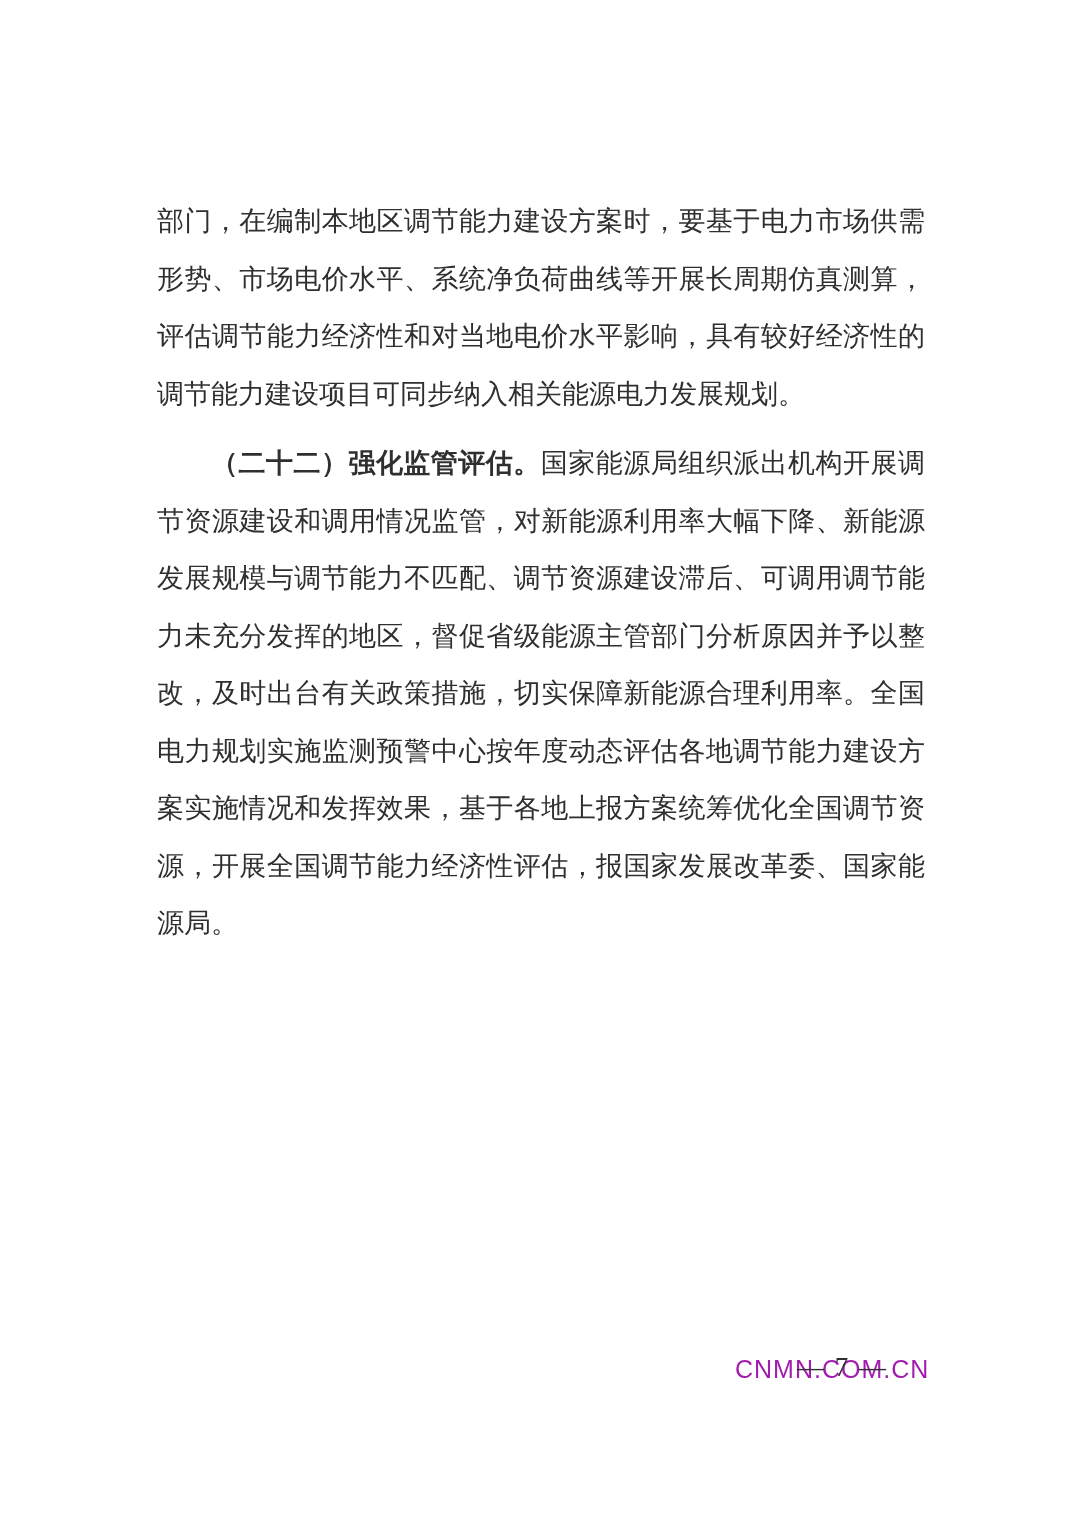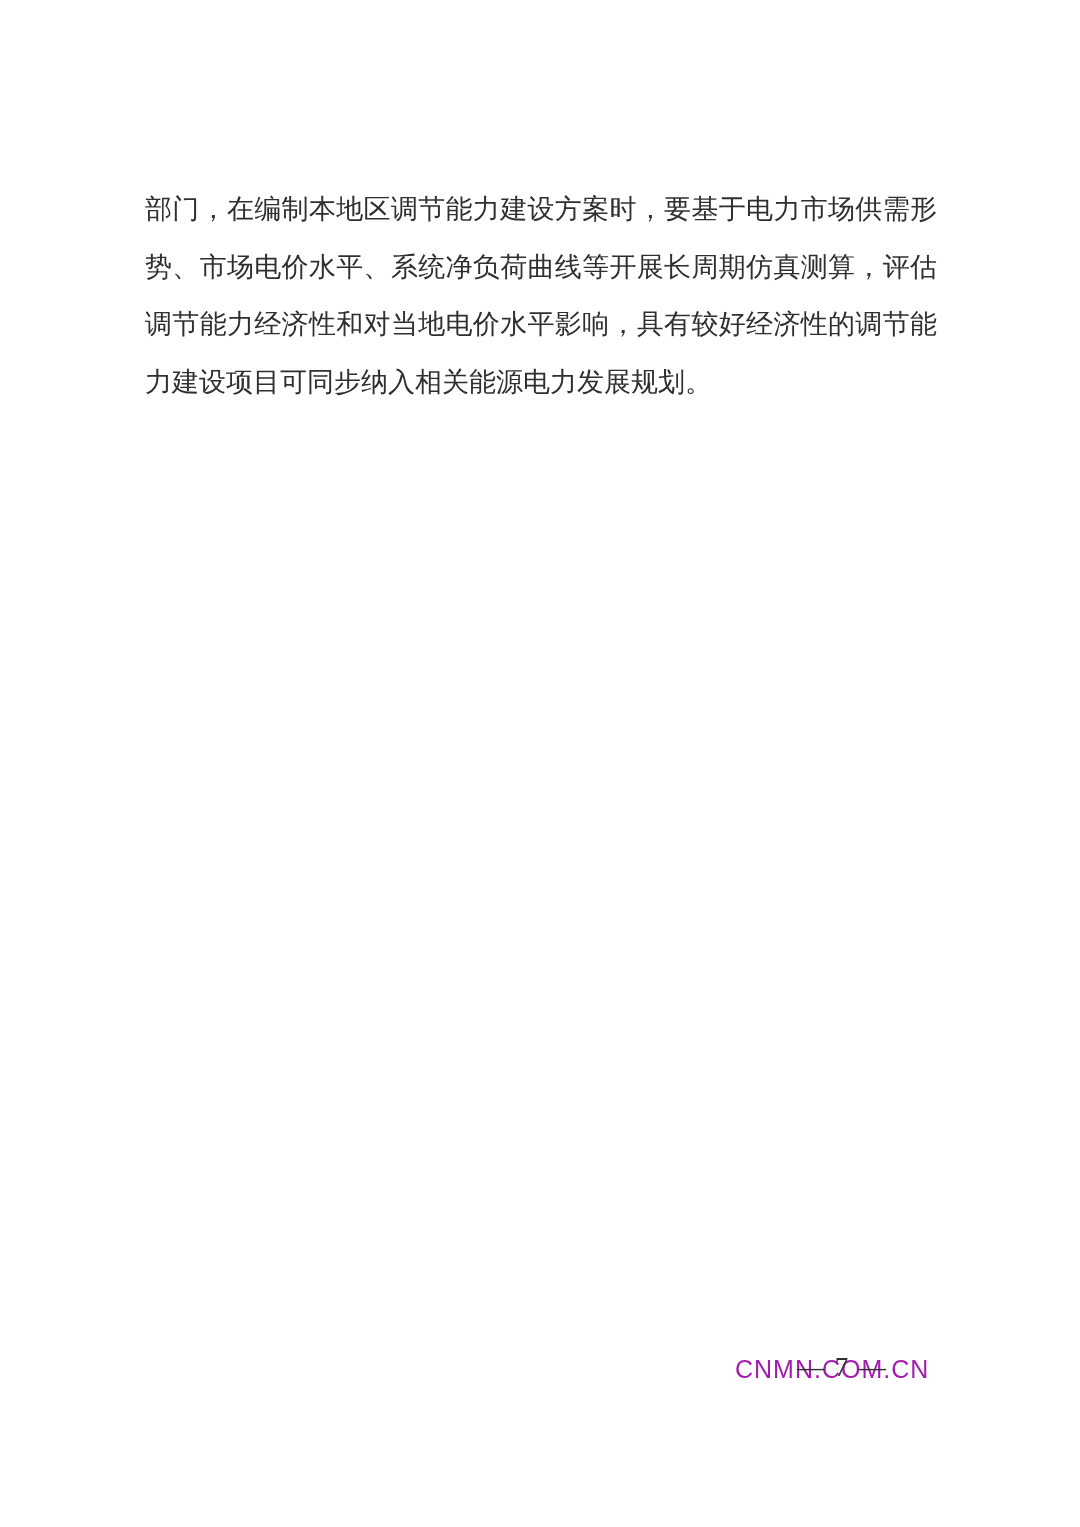--- a/index.html
+++ b/index.html
@@ -24,21 +24,21 @@
     left: 145px;
     top: 181px;
     width: 792px;
     font-size: 27px;
     line-height: 57.5px;
     color: #2f2f2f;
     text-align: justify;
     text-align-last: left;
   }
   .para {
-    margin: 0;
+    margin: 12px;
   }
   .para.indent {
     text-indent: 2em;
   }
   .para .lead {
     font-weight: bold;
   }
   .attachment {
     margin: 0;
     margin-top: 8px;
@@ -68,20 +68,21 @@
 </style>
 </head>
 <body>
 
 <div class="page">
 
   <div class="content">
 
     <p class="para"><b class="lead"></b><span>部门，在编制本地区调节能力建设方案时，要基于电力市场供需形势、市场电价水平、系统净负荷曲线等开展长周期仿真测算，评估调节能力经济性和对当地电价水平影响，具有较好经济性的调节能力建设项目可同步纳入相关能源电力发展规划。</span></p>
 
+    <p class="para indent"><b class="lead">（二十二）强化监管评估。</b><span>国家能源局组织派出机构开展调节资源建设和调用情况监管，对新能源利用率大幅下降、新能源发展规模与调节能力不匹配、调节资源建设滞后、可调用调节能力未充分发挥的地区，督促省级能源主管部门分析原因并予以整改，及时出台有关政策措施，切实保障新能源合理利用率。全国电力规划实施监测预警中心按年度动态评估各地调节能力建设方案实施情况和发挥效果，基于各地上报方案统筹优化全国调节资源，开展全国调节能力经济性评估，报国家发展改革委、国家能源局。</span></p>
 
 
   </div>
 
   <span class="footer-watermark">CNMN.COM.CN</span>
 
   <span class="footer-pagenum">— 7 —</span>
 
 </div>
 

